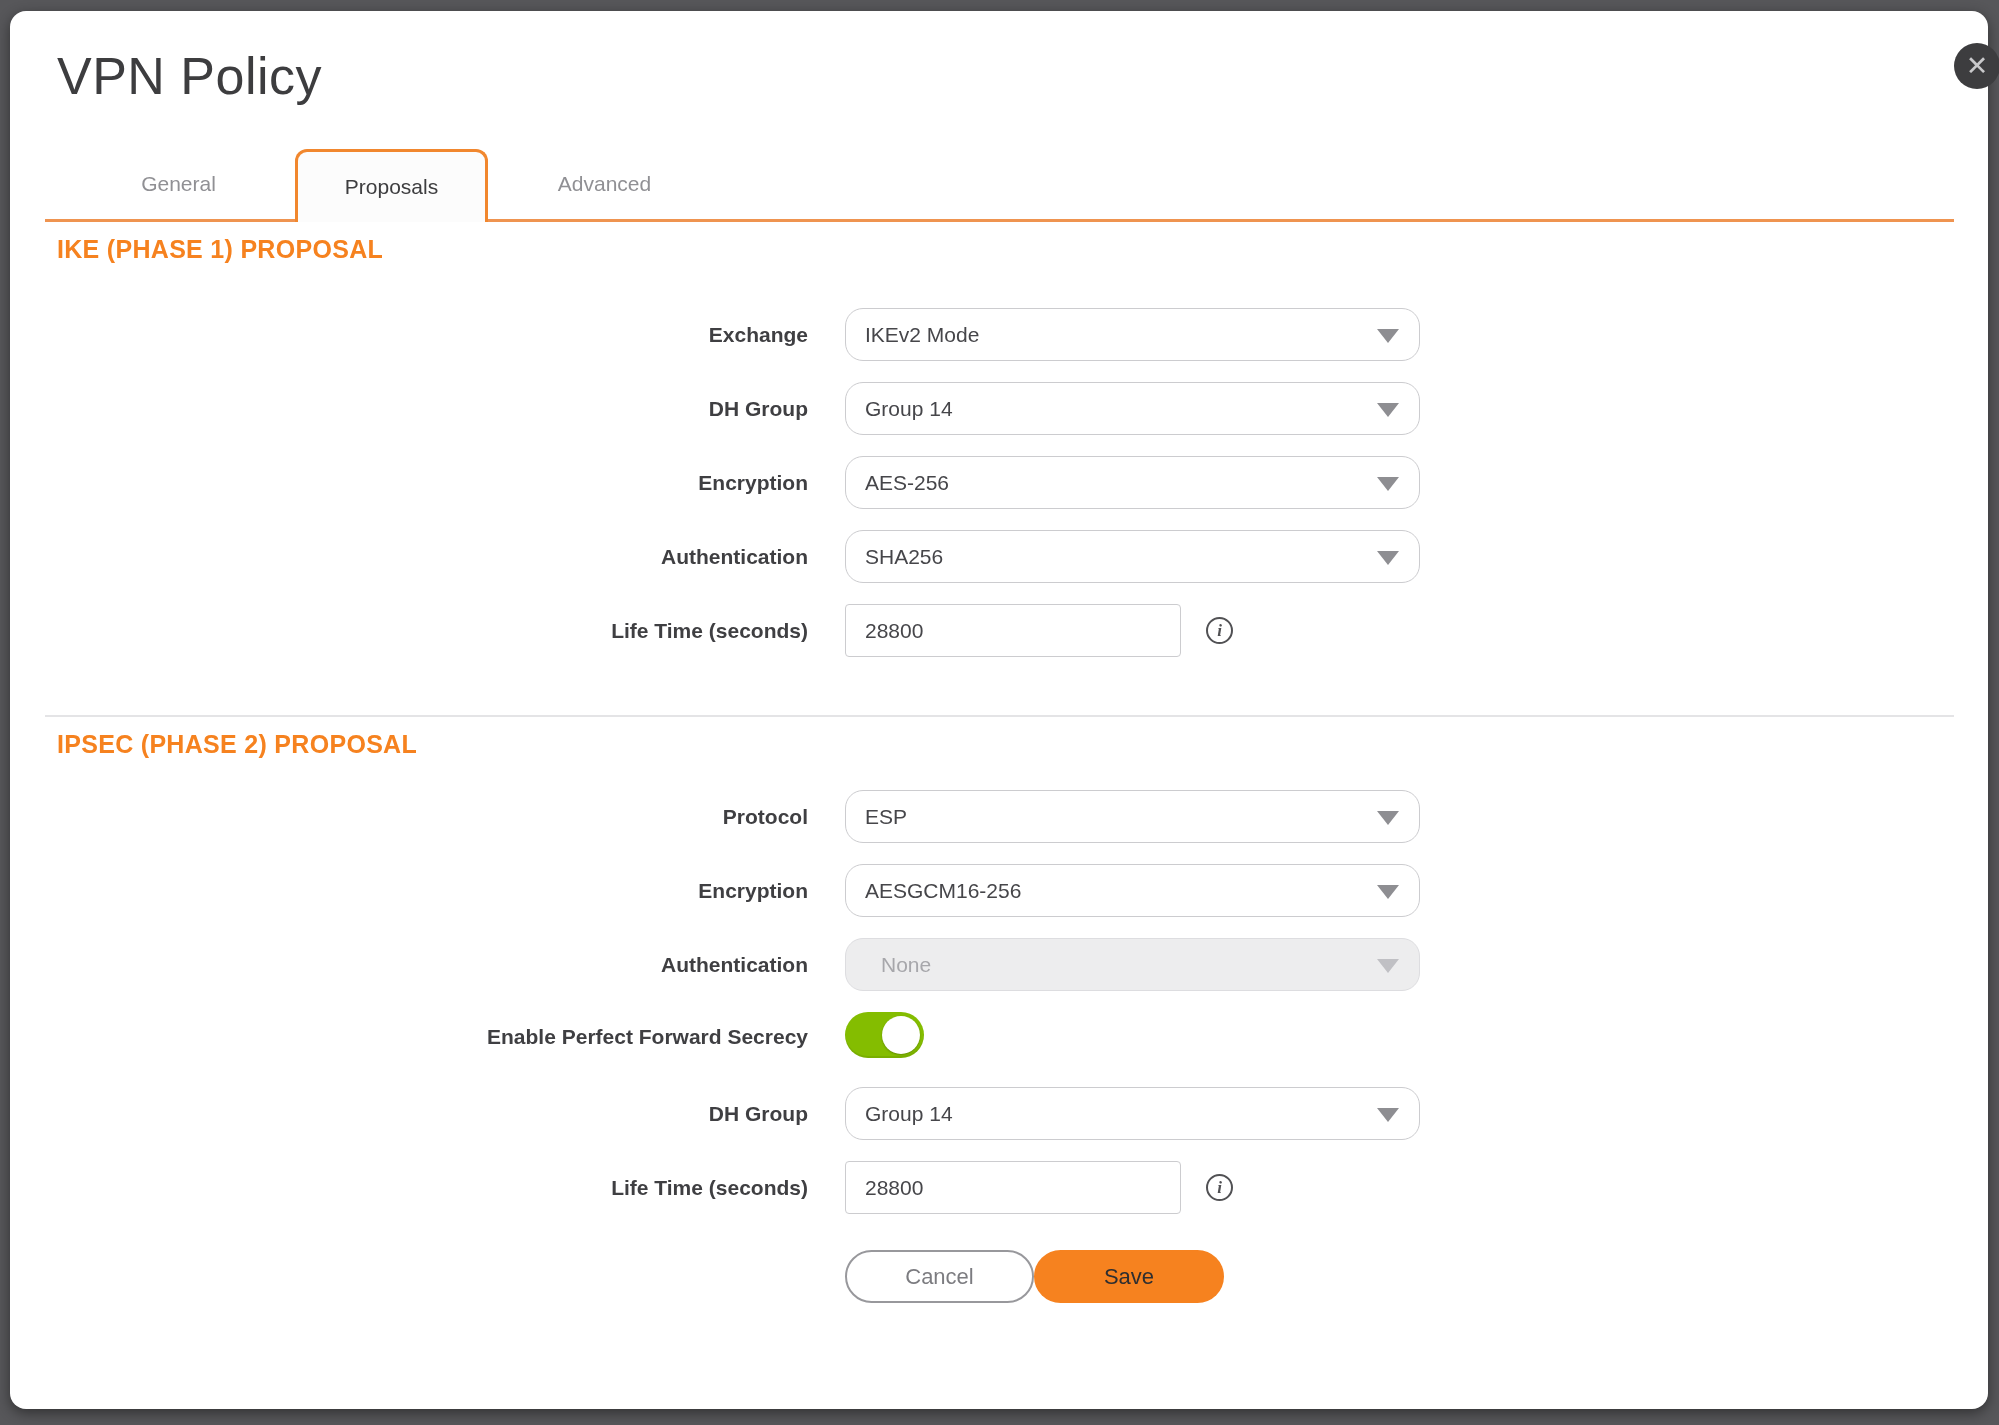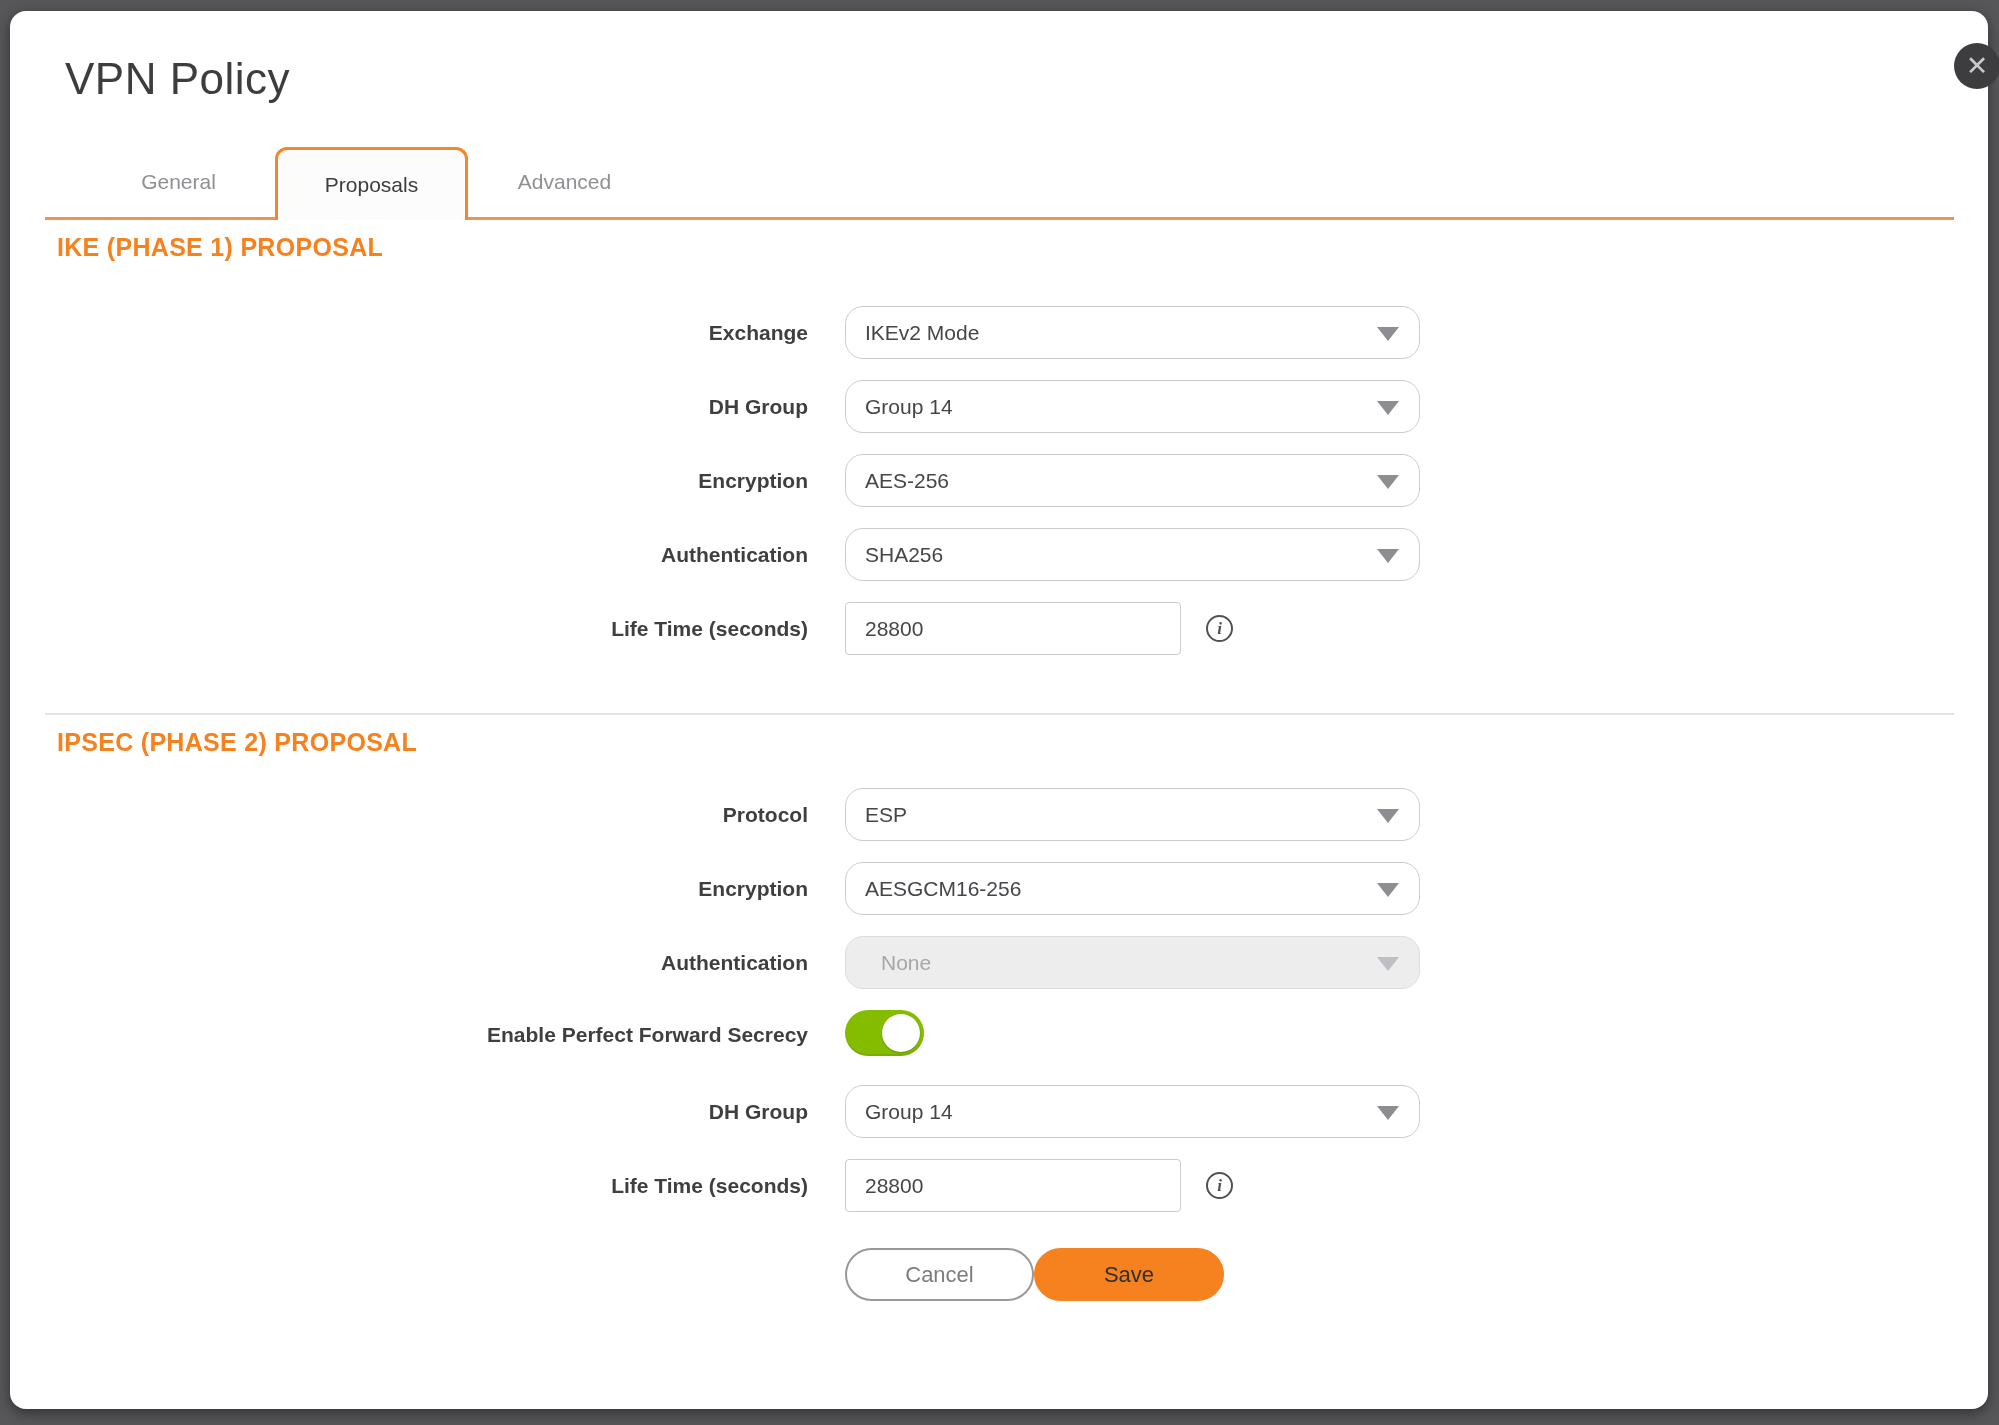--- a/index.html
+++ b/index.html
@@ -28,34 +28,35 @@
     color: #c9c9cb;
     border: none;
     display: flex; align-items: center; justify-content: center;
     font-size: 27px; line-height: 1;
     cursor: pointer;
     z-index: 10;
     padding: 0;
     font-family: "Liberation Sans", sans-serif;
   }
   .page-title {
-    margin: 16px;
+    margin: 8px;
     padding: 27px 0 0 39px;
-    font-size: 44px;
+    font-size: 52px;
     font-weight: 400;
     color: #3d3d3f;
     letter-spacing: 0.5px;
   }
   .tabs {
     display: flex;
     align-items: stretch;
     margin: 43px 34px 0 35px;
     padding-left: 37px;
     height: 73px;
     border-bottom: 3px solid #ef9450;
+    gap: 20px;
   }
   .tab {
     width: 193px;
     display: flex; align-items: center; justify-content: center;
     font-size: 21px;
     color: #909094;
     background: transparent;
     border: none;
     cursor: pointer;
     font-family: "Liberation Sans", sans-serif;

